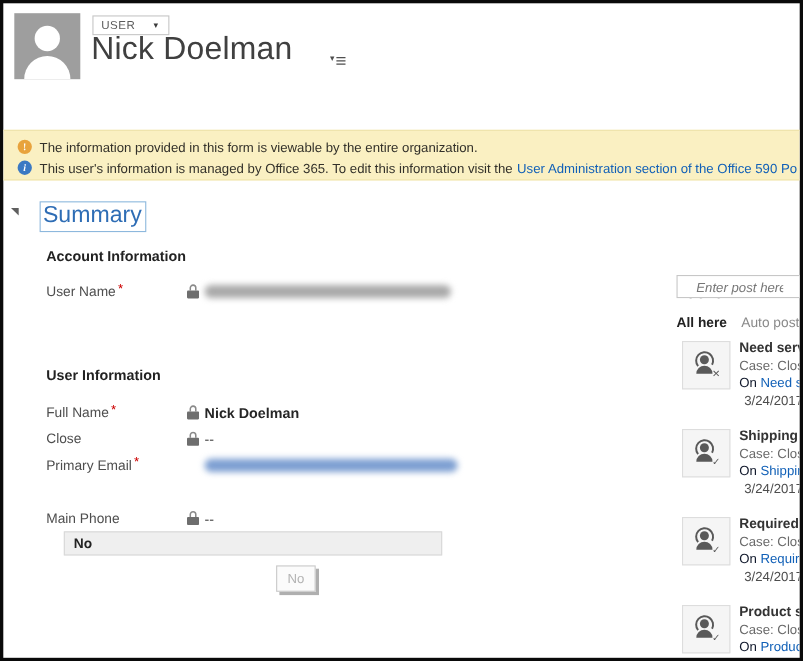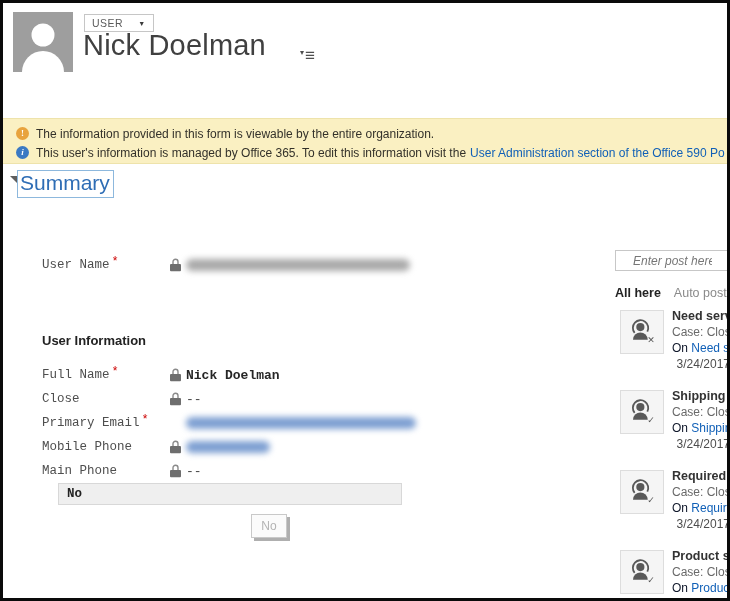--- a/index.html
+++ b/index.html
@@ -46,31 +46,31 @@
     width:13px; height:13px; border-radius:50%; flex:0 0 13px;
     color:#fff; font-size:9px; font-weight:bold; line-height:13px; text-align:center;
     font-family:"Liberation Serif","DejaVu Serif",serif;
   }
   .notif-ico.warn { background:#e8a33d; }
   .notif-ico.info { background:#3b79c3; font-style:italic; }
   .notif-text { font-size:12px; color:#33312a; }
   .notif-link { font-size:12px; color:#1160b7; cursor:pointer; }
 
   
-  .summary-hdr { position:absolute; left:7px; top:167px; display:flex; align-items:flex-start; gap:0; cursor:pointer; }
+  .summary-hdr { position:absolute; left:7px; top:180px; display:flex; align-items:flex-start; gap:19px; cursor:pointer; }
   .collapse-tri { width:0; height:0; border-top:7px solid #5f5f5f; border-left:7px solid transparent; margin-top:6px; }
   .summary-label {
     font-size:21px; font-weight:300; color:#2e6db5;
     border:1px solid #8db8dd; padding:0 3px 2px 2px; line-height:24px;
   }
 
   
   .form-col { position:absolute; left:39px; top:215px; width:505px; height:330px; }
   .sec-title { position:absolute; left:0; font-size:13px; font-weight:bold; color:#222; }
-  .fr { position:absolute; left:0; display:flex; align-items:center; height:20px; width:100%;font-family:Liberation Mono, monospace; }
+  .fr { position:absolute; left:0; display:flex; align-items:center; height:20px; width:100%; }
   .f-label { width:128px; flex:0 0 128px; font-size:12.5px; color:#4e4e4e; white-space:nowrap; display:flex; align-items:center; }
   .req { color:#c00; font-size:12px; margin-left:2px; position:relative; top:-3px; }
   .f-lock { width:16px; flex:0 0 16px; display:flex; align-items:center; }
   .f-value { font-size:13px; color:#444; display:flex; align-items:center; }
   .f-value.bold { font-weight:bold; color:#262626; }
   .blur-bar { height:12px; border-radius:6px; filter:blur(3px); }
   .blur-gray { background:#a9a9a9; }
   .blur-blue { background:#7d9fd2; cursor:pointer; }
   .select-box {
     width:344px; height:22px; background:#efefef; border:1px solid #d8d8d8;
@@ -145,20 +145,21 @@
     </div>
   </div>
 
   <div class="summary-hdr">
     <span class="collapse-tri"></span>
     <span class="summary-label">Summary</span>
   </div>
 
   <div class="form-col">
 
+    <div class="sec-title" style="top:7px">Account Information</div>
 
     <div class="fr" style="top:37px">
       <span class="f-label">
         <span>User Name</span>
         <span class="req">*</span>
       </span>
       <span class="f-lock">
         <svg width="11" height="14" viewBox="0 0 11 14">
             <path d="M3 6V3.7a2.5 2.5 0 0 1 5 0V6" stroke="#8a8a8a" stroke-width="1.4" fill="none"></path>
             <rect y="6" width="11" height="7.3" rx="1" fill="#6e6e6e"></rect>
@@ -200,32 +201,20 @@
       <span class="f-label">
         <span>Primary Email</span>
         <span class="req">*</span>
       </span>
       <span class="f-lock"></span>
       <span class="f-value">
           <span class="blur-bar blur-blue" style="width:230px"></span>
         </span>
     </div>
 
-    <div class="fr" style="top:219px">
-      <span class="f-label">Mobile Phone</span>
-      <span class="f-lock">
-        <svg width="11" height="14" viewBox="0 0 11 14">
-            <path d="M3 6V3.7a2.5 2.5 0 0 1 5 0V6" stroke="#8a8a8a" stroke-width="1.4" fill="none"></path>
-            <rect y="6" width="11" height="7.3" rx="1" fill="#6e6e6e"></rect>
-          </svg>
-      </span>
-      <span class="f-value">
-          <span class="blur-bar blur-blue" style="width:84px"></span>
-        </span>
-    </div>
 
     <div class="fr" style="top:243px">
       <span class="f-label">Main Phone</span>
       <span class="f-lock">
         <svg width="11" height="14" viewBox="0 0 11 14">
             <path d="M3 6V3.7a2.5 2.5 0 0 1 5 0V6" stroke="#8a8a8a" stroke-width="1.4" fill="none"></path>
             <rect y="6" width="11" height="7.3" rx="1" fill="#6e6e6e"></rect>
           </svg>
       </span>
       <span class="f-value">--</span>

